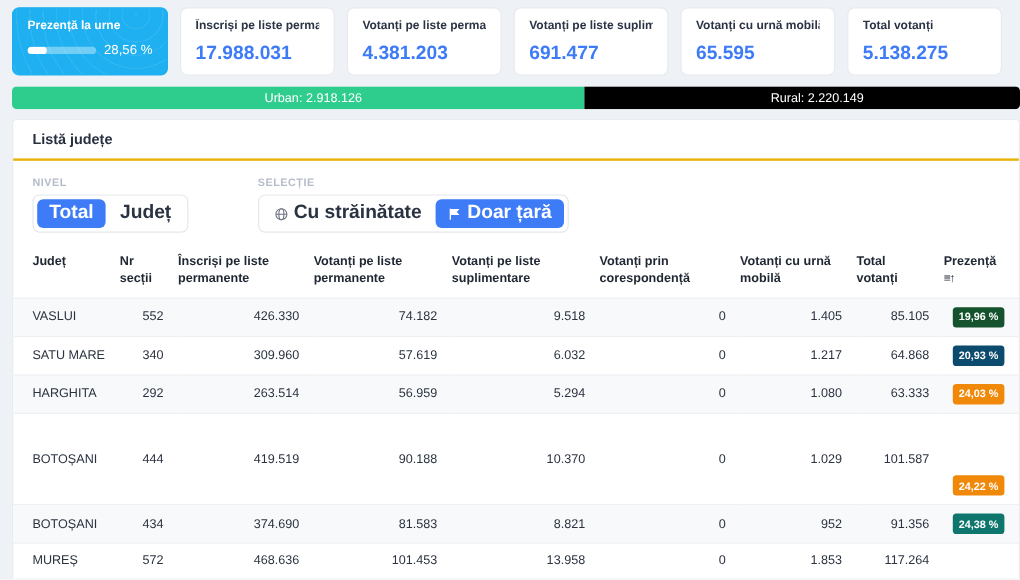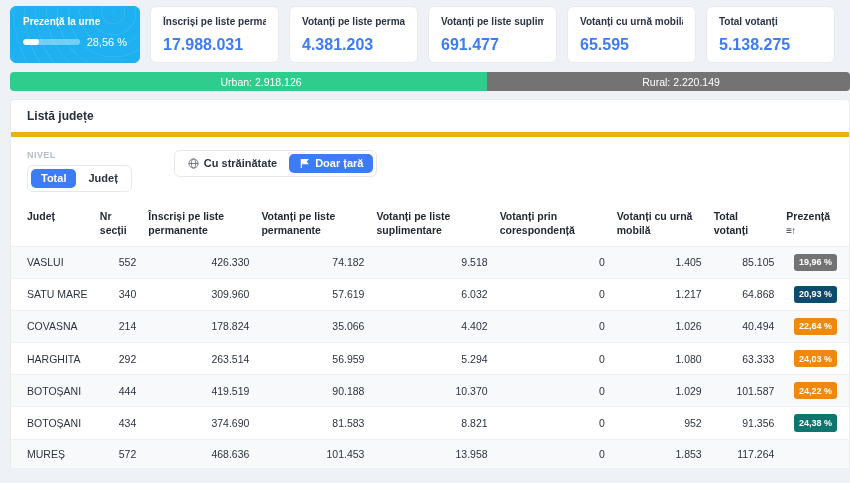--- a/index.html
+++ b/index.html
@@ -31,28 +31,28 @@
   .progress-pct { font-size:11px; font-weight:400; color:#fff; white-space:nowrap; }
 
   
   .ur-bar { display:flex; height:19px; margin:9px 0 8px 0; border-radius:4px; overflow:hidden; }
   .ur-seg { display:flex; align-items:center; justify-content:center; color:#fff; font-size:10.5px; font-weight:400;padding-left:25px; }
   .ur-seg.urban { background:#2ecd8e; }
   .ur-seg.rural { background:#1ba9f1; }
 
   
   .panel { background:#fff; border:1px solid #e9ebef; border-bottom:none; border-radius:4px 4px 0 0; }
-  .panel-header { padding:9px 16px; font-size:12px; font-weight:700; color:#27303f; border-bottom:5px solid #eab308; }
-
-  .filters { display:flex; gap:42px; padding:13px 16px 11px 16px; }
+  .panel-header { padding:9px 16px; font-size:12px; font-weight:700; color:#27303f; border-bottom:2px solid #eab308; }
+
+  .filters { display:flex; gap:58px; padding:13px 16px 11px 16px; }
   .filter-group .f-label { font-size:9px; font-weight:700; letter-spacing:0.05em; color:#b5bcc9; margin-bottom:5px; }
   .seg-control { display:inline-flex; align-items:center; border:1px solid #e5e8ec; border-radius:6px; padding:3px; gap:2px; background:#fff; }
   .seg-btn {
     border:none; background:transparent; cursor:pointer;
-    font-family:inherit; font-size:11px; font-weight:700; color:#2a3342;
+    font-family:inherit; font-size:16px; font-weight:700; color:#2a3342;
     padding:4px 10px; border-radius:5px; display:inline-flex; align-items:center; gap:5px; line-height:1;
   }
   .seg-btn.selected { background:#3d7bf7; color:#fff; }
   .seg-icon { display:inline-flex; }
   .seg-icon svg { display:block; }
 
   
   table { width:100%; border-collapse:collapse; table-layout:fixed; }
   thead th {
     font-size:10.5px; font-weight:700; color:#1f2733; text-align:left;
@@ -109,41 +109,42 @@
     <div class="card">
       <div class="c-title">Total votanți</div>
       <div class="c-value">5.138.275</div>
     </div>
   </div>
 
   <div class="ur-bar">
     <div class="ur-seg urban" id="urban-seg" style="width: 56.8%; background: rgb(46, 205, 142);">
       <span>Urban: 2.918.126</span>
     </div>
-    <div class="ur-seg rural" id="rural-seg" style="width: 43.2%; background: #737373;">
+    <div class="ur-seg rural" id="rural-seg" style="width: 43.2%; background: #000000;">
       <span>Rural: 2.220.149</span>
     </div>
   </div>
 
   <div class="panel">
     <div class="panel-header">Listă județe</div>
 
     <div class="filters">
       <div class="filter-group">
         <div class="f-label">NIVEL</div>
         <div class="seg-control">
           <button class="seg-btn selected">
             <span>Total</span>
           </button>
           <button class="seg-btn">
             <span>Județ</span>
           </button>
         </div>
       </div>
       <div class="filter-group">
+        <div class="f-label">SELECȚIE</div>
         <div class="seg-control">
           <button class="seg-btn">
             <span class="seg-icon">
               <svg width="11" height="11" viewBox="0 0 12 12" fill="none" stroke="#6b7280" stroke-width="1">
                 <circle cx="6" cy="6" r="5"></circle>
                   <ellipse cx="6" cy="6" rx="2.3" ry="5"></ellipse>
                   <line x1="1" y1="6" x2="11" y2="6"></line>
               </svg>
             </span>
             <span>Cu străinătate</span>
@@ -192,65 +193,54 @@
       <tbody>
           <tr>
             <td class="td-left">VASLUI</td>
             <td class="td-right">552</td>
             <td class="td-right">426.330</td>
             <td class="td-right">74.182</td>
             <td class="td-right">9.518</td>
             <td class="td-right">0</td>
             <td class="td-right">1.405</td>
             <td class="td-right">85.105</td>
-            <td class="td-right"><span class="badge" style="background: #737373;">19,96 %</span></td>
+            <td class="td-right"><span class="badge" style="background: #14532d;">19,96 %</span></td>
           </tr>
           <tr>
             <td class="td-left">SATU MARE</td>
             <td class="td-right">340</td>
             <td class="td-right">309.960</td>
             <td class="td-right">57.619</td>
             <td class="td-right">6.032</td>
             <td class="td-right">0</td>
             <td class="td-right">1.217</td>
             <td class="td-right">64.868</td>
             <td class="td-right"><span class="badge" style="background: #0c4a6e;">20,93 %</span></td>
           </tr>
           <tr>
-            <td class="td-left">COVASNA</td>
-            <td class="td-right">214</td>
-            <td class="td-right">178.824</td>
-            <td class="td-right">35.066</td>
-            <td class="td-right">4.402</td>
-            <td class="td-right">0</td>
-            <td class="td-right">1.026</td>
-            <td class="td-right">40.494</td>
-            <td class="td-right"><span class="badge" style="background: rgb(240, 137, 10);">22,64 %</span></td>
-          </tr>
-          <tr>
             <td class="td-left">HARGHITA</td>
             <td class="td-right">292</td>
             <td class="td-right">263.514</td>
             <td class="td-right">56.959</td>
             <td class="td-right">5.294</td>
             <td class="td-right">0</td>
             <td class="td-right">1.080</td>
             <td class="td-right">63.333</td>
             <td class="td-right"><span class="badge" style="background: rgb(240, 137, 10);">24,03 %</span></td>
           </tr>
           <tr>
             <td class="td-left">BOTOȘANI</td>
             <td class="td-right">444</td>
             <td class="td-right">419.519</td>
             <td class="td-right">90.188</td>
             <td class="td-right">10.370</td>
             <td class="td-right">0</td>
             <td class="td-right">1.029</td>
             <td class="td-right">101.587</td>
-            <td class="td-right"><span class="badge" style="background: rgb(240, 137, 10);">24,22 %</span></td>
+            <td class="td-right"><span class="badge" style="background: rgb(240, 137, 10); margin-top: 44px;">24,22 %</span></td>
           </tr>
           <tr>
             <td class="td-left">BOTOȘANI</td>
             <td class="td-right">434</td>
             <td class="td-right">374.690</td>
             <td class="td-right">81.583</td>
             <td class="td-right">8.821</td>
             <td class="td-right">0</td>
             <td class="td-right">952</td>
             <td class="td-right">91.356</td>

